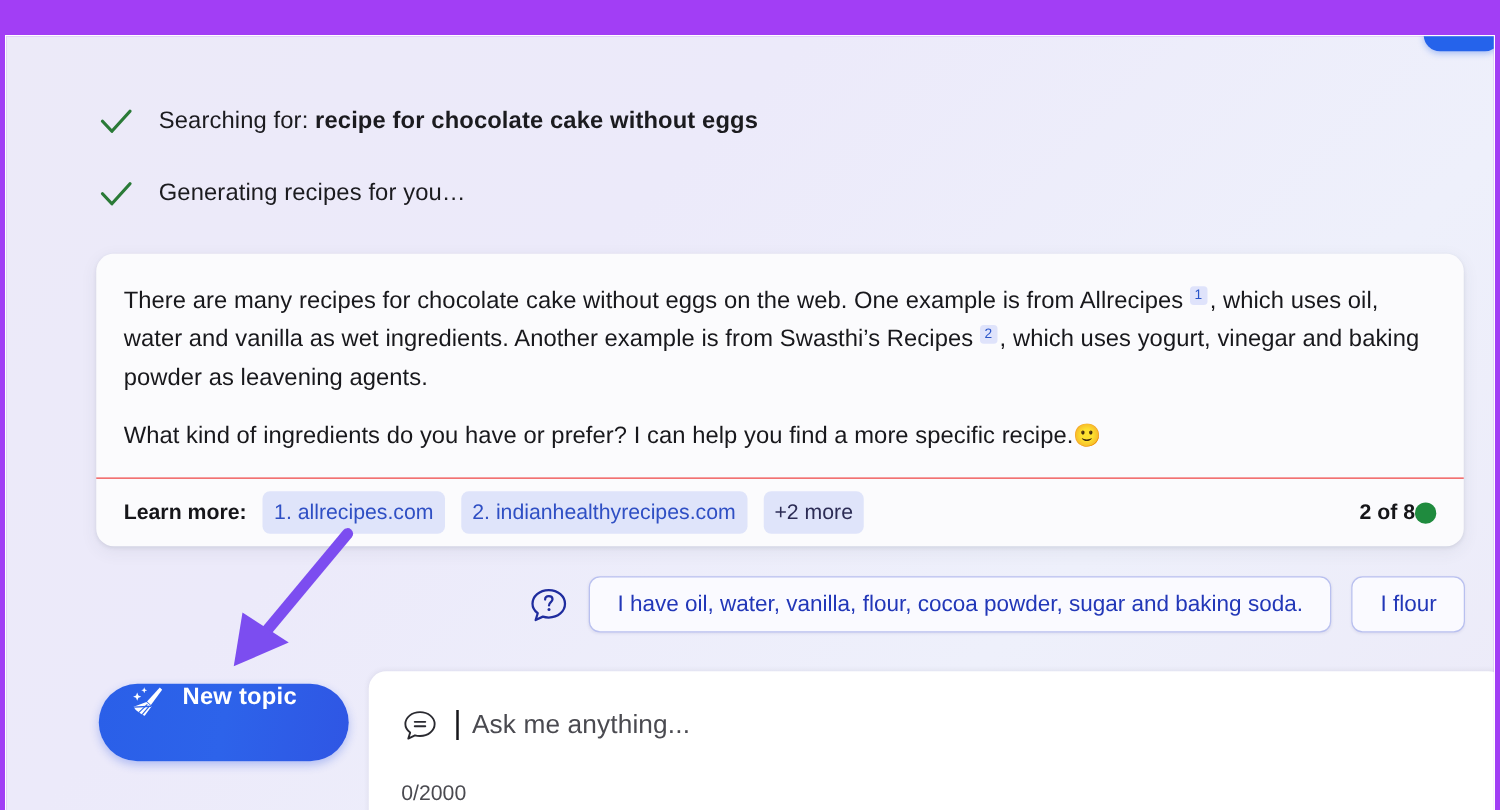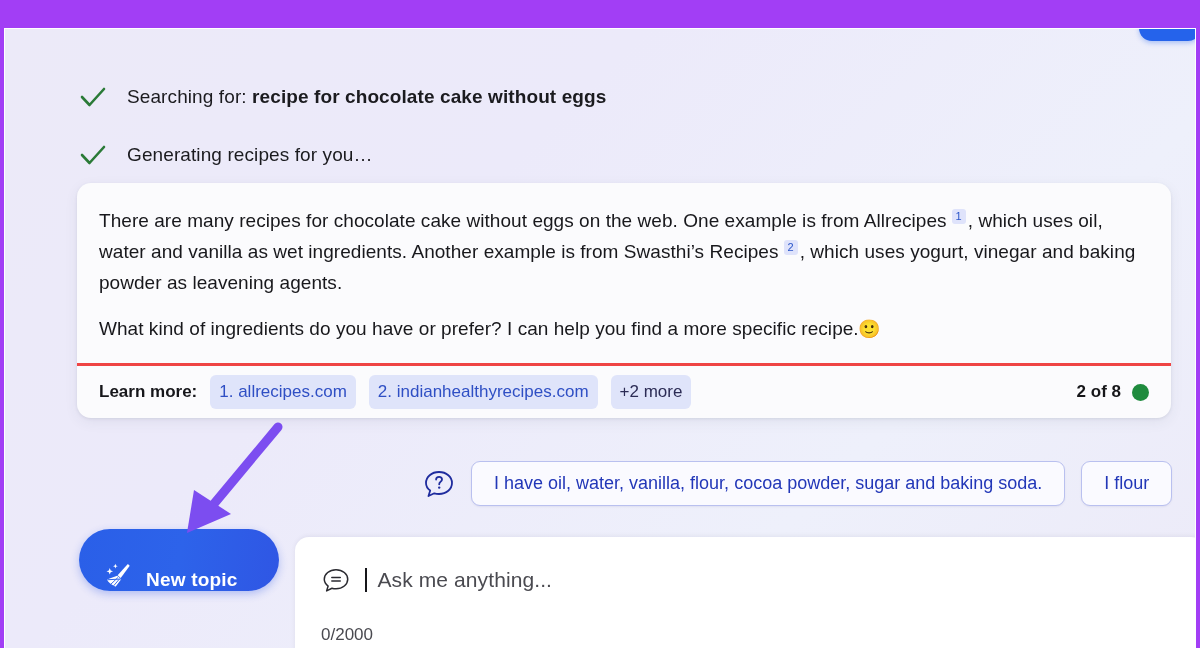--- a/index.html
+++ b/index.html
@@ -56,21 +56,21 @@
     color: #1b1b1f;
     letter-spacing: .1px;
     white-space: nowrap;
   }
   .status-text b { font-weight: 700; }
 
   
   .answer-card {
     position: absolute;
     left: 72px;
-    top: 154px;
+    top: 174px;
     width: 1094px;
     background: #fbfbfd;
     border-radius: 14px;
     box-shadow: 0 1px 3px rgba(60,64,90,.10), 0 4px 14px rgba(60,64,90,.07);
     padding: 22px 22px 0 22px;
   }
 
   .answer-p {
     font-size: 19px;
     line-height: 31px;
@@ -90,21 +90,21 @@
     margin: 0 2px 0 5px;
     vertical-align: 7px;
     font-weight: 500;
   }
 
   .emoji { font-size: 18px; }
 
   
   .card-footer {
     margin-top: 18px;
-    border-top: 3px solid #ef4444;
+    border-top: 1px solid #ef4444;
     height: 55px;
     display: flex;
     align-items: center;
     gap: 13px;
     margin-left: -22px;
     margin-right: -22px;
     padding: 0 22px;
   }
 
   .learn-label {
@@ -122,21 +122,20 @@
     padding: 7px 9px;
     white-space: nowrap;
     cursor: pointer;
   }
   .src-chip.more { color: #2c2c55; }
 
   .counter {
     margin-left: auto;
     display: flex;
     align-items: center;
-    gap: 11px;
   }
   .counter-text {
     font-size: 17px;
     font-weight: 700;
     color: #161619;
     white-space: nowrap;
   }
   .counter-dot {
     width: 17px; height: 17px;
     border-radius: 50%;
@@ -164,29 +163,29 @@
     color: #2237b8;
     white-space: nowrap;
     cursor: pointer;
     box-shadow: 0 1px 2px rgba(45,55,130,.08);
   }
 
   
   .new-topic {
     position: absolute;
     left: 74px;
-    top: 500px;
+    top: 518px;
     width: 200px;
     height: 62px;
     border: none;
     border-radius: 31px;
     background: linear-gradient(100deg, #2a5fe8 0%, #2d63ea 50%, #2f56e4 100%);
     color: #fff;
     display: flex;
-    align-items: flex-end;
+    align-items: flex-start;
     gap: 13px;
     padding-left: 24px;
     cursor: pointer;
     box-shadow: 0 3px 8px rgba(37,80,230,.30);
     font-family: "Liberation Sans", sans-serif;
   }
   .broom-icon { width: 30px; height: 30px; flex: none; display:block; }
   .new-topic-label { font-size: 19px; font-weight: 700; letter-spacing: .2px; }
 
   

